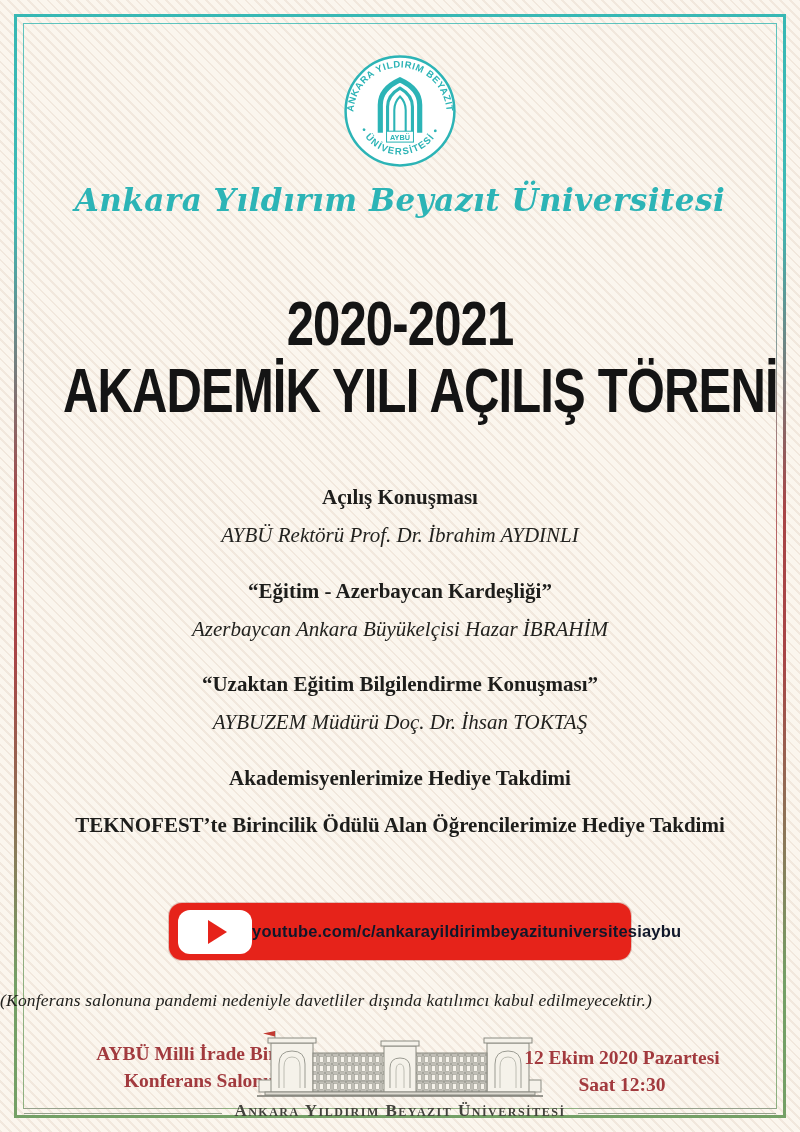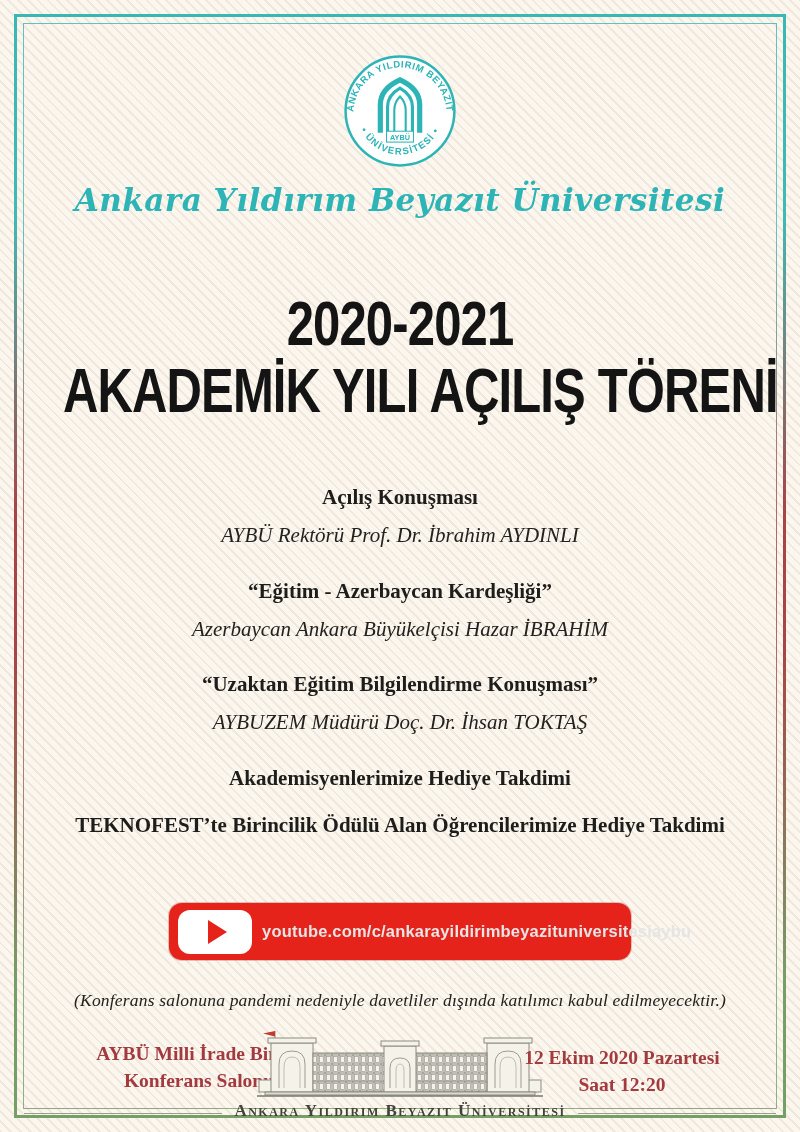--- a/index.html
+++ b/index.html
@@ -52,25 +52,25 @@
   }
   .yt-play{
     width:74px;height:44px;background:#ffffff;border-radius:12px;
     margin-left:9px;display:flex;align-items:center;justify-content:center;flex:0 0 auto;
   }
   .yt-play .tri{
     width:0;height:0;border-style:solid;border-width:12px 0 12px 19px;
     border-color:transparent transparent transparent #e6231a;margin-left:4px;
   }
   .yt-url{
-    flex:1;text-align:center;color:#e5e5e5;font-family:"Liberation Sans", sans-serif;
-    font-weight:bold;font-size:16.5px;letter-spacing:.2px;padding-right:6px;white-space:nowrap;padding-left:10px;
+    flex:1;text-align:center;color:#0f172a;font-family:"Liberation Sans", sans-serif;
+    font-weight:bold;font-size:16.5px;letter-spacing:.2px;padding-right:6px;white-space:nowrap;
   }
   .note{
-    position:absolute;left:0;right:0;top:990px;text-align:center;
+    position:absolute;left:0;right:0;top:990px;text-align:left;
     font-style:italic;font-size:17.5px;color:#21211e;letter-spacing:.2px;
   }
   .venue,.dateinfo{
     position:absolute;top:1040px;text-align:center;
     font-weight:bold;font-size:19.5px;line-height:1.4;color:#a23a3e;
   }
   .venue{left:34px;width:330px;}
   .dateinfo{right:28px;width:300px;top:1044px;}
   .building{position:absolute;left:50%;top:1028px;transform:translateX(-50%);}
   .footer-bar{
@@ -189,21 +189,21 @@
       <path d="M135,60 V40 Q135,30 145,30 Q155,30 155,40 V60" fill="none" stroke="#9b9b92"></path>
       <path d="M141,60 V43 Q141,36 145,36 Q149,36 149,43 V60" fill="none" stroke="#b0b0a6" stroke-width="0.8"></path>
 
       <rect x="10" y="64" width="270" height="3" fill="#dedbd2"></rect>
       <line x1="2" y1="68" x2="288" y2="68" stroke="#77776f" stroke-width="1.4"></line>
     </g>
   </svg>
 
   <div class="dateinfo">
     <div>12 Ekim 2020 Pazartesi</div>
-    <div>Saat 12:20</div>
+    <div>Saat 12:30</div>
   </div>
 
   <div class="footer-bar">
     <div class="footer-rule"></div>
     <div class="footer-name">Ankara Yıldırım Beyazıt Üniversitesi</div>
     <div class="footer-rule"></div>
   </div>
 </div>
 
 </body></html>

